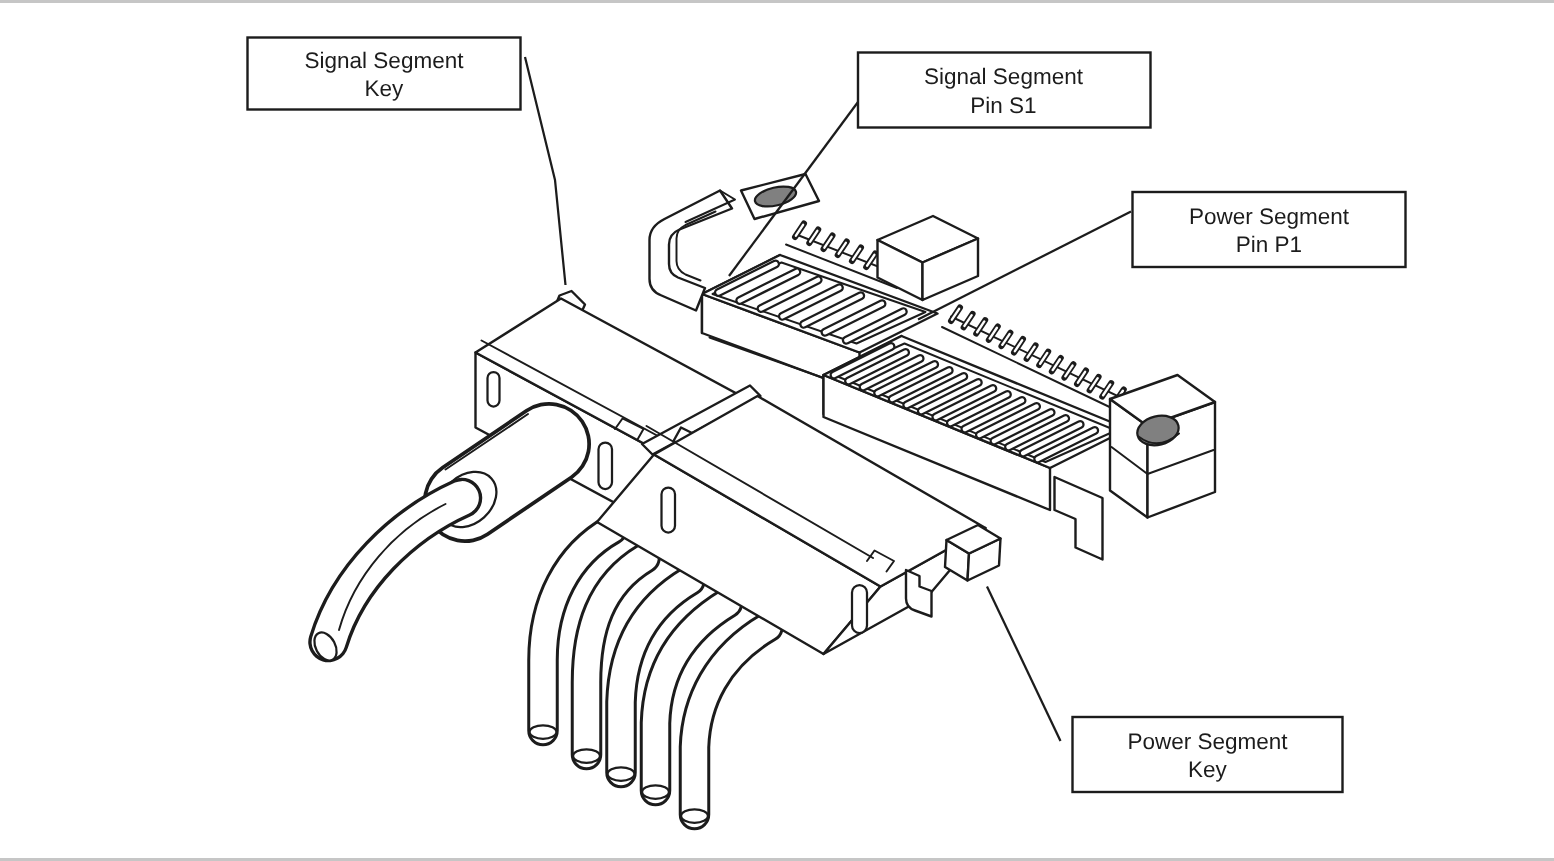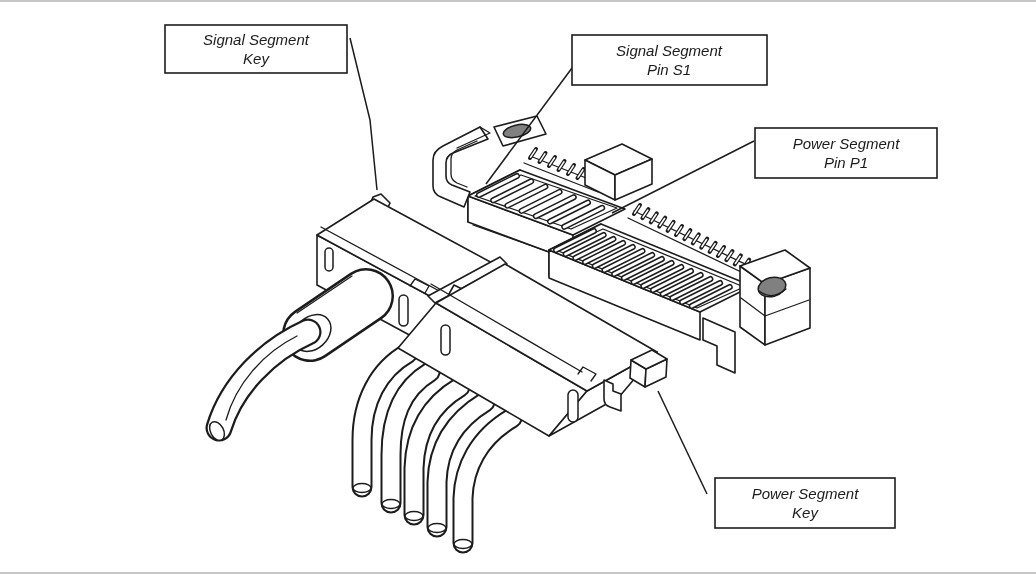--- a/index.html
+++ b/index.html
@@ -1,16 +1,16 @@
 <!DOCTYPE html>
 <html><head>
 <meta charset="utf-8">
 <style>
   html,body { margin:0; padding:0; background:#ffffff; }
-  .page { position:relative; width:1036px; height:574px; background:#ffffff; overflow:hidden;font-style:italic; }
+  .page { position:relative; width:1036px; height:574px; background:#ffffff; overflow:hidden; }
   svg { display:block; }
   text { font-family:"Liberation Sans", sans-serif; font-size:15px; fill:#1c1c1c; }
   .bx   { fill:#ffffff; stroke:#1c1c1c; stroke-width:1.6; }
   .ln   { fill:#ffffff; stroke:#1c1c1c; stroke-width:1.6; stroke-linejoin:round; }
   .st   { fill:none; stroke:#1c1c1c; stroke-width:1.3; stroke-linejoin:round; stroke-linecap:round; }
   .ko   { stroke:#1c1c1c; stroke-width:6; stroke-linecap:round; fill:none; }
   .wi   { stroke:#ffffff; stroke-width:3; stroke-linecap:round; fill:none; }
   .pk   { stroke:#1c1c1c; stroke-width:4; stroke-linecap:round; fill:none; }
   .pw   { stroke:#ffffff; stroke-width:1.6; stroke-linecap:round; fill:none; }
   .hole { fill:#808080; stroke:#1c1c1c; stroke-width:1.5; }

